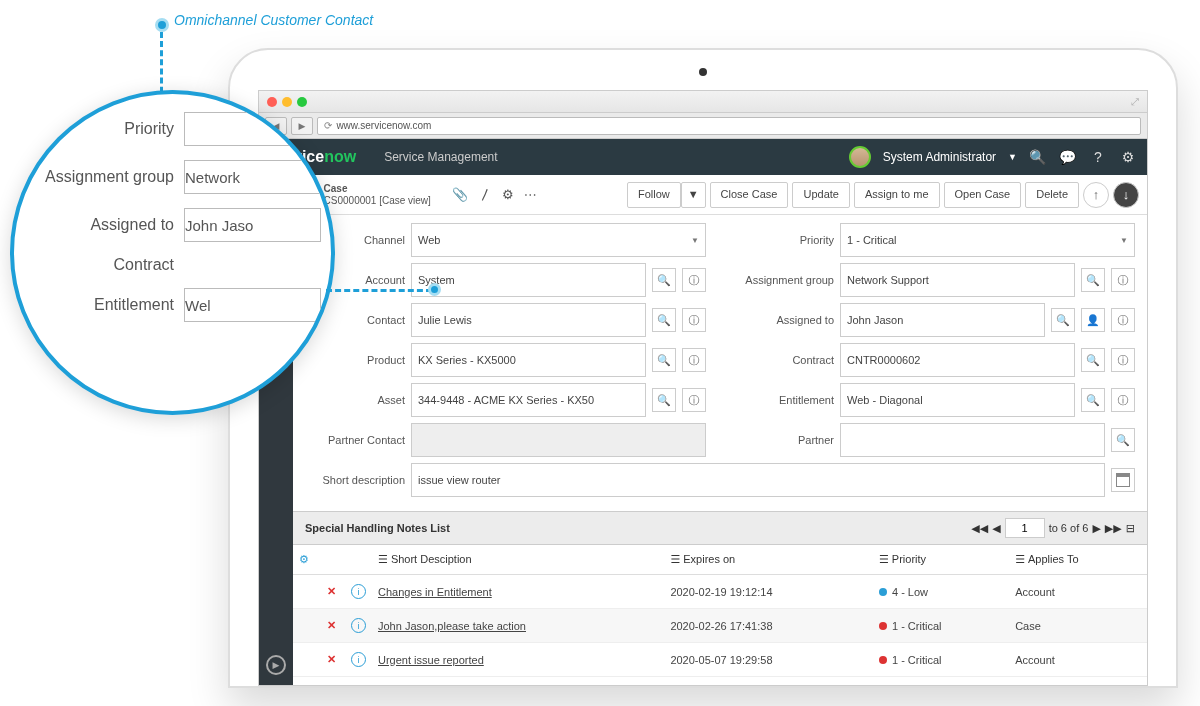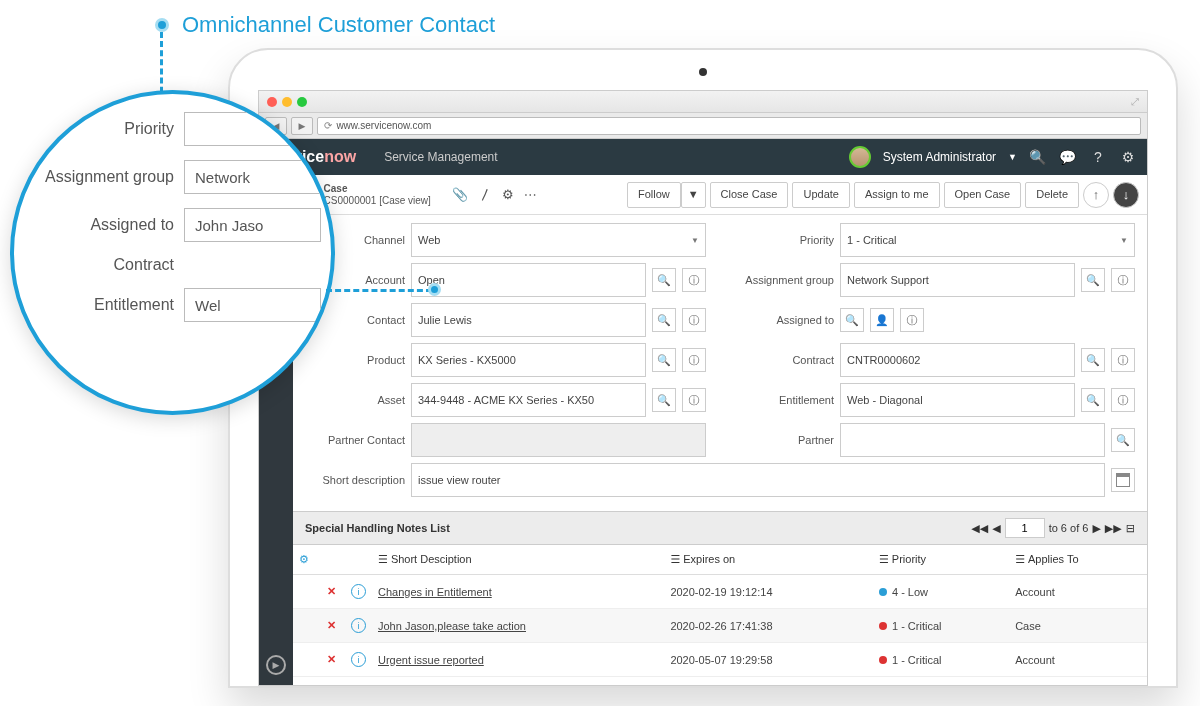--- a/index.html
+++ b/index.html
@@ -1,35 +1,35 @@
 <!DOCTYPE html>
 <html><head>
 <meta charset="utf-8">
 <style>
 * { box-sizing: border-box; margin: 0; padding: 0; font-family: Arial, Helvetica, sans-serif; }
 body { background: #fff; width: 1200px; height: 706px; position: relative; overflow: hidden; }
 
-.annotation { position: absolute; left: 182px; top: 12px; color: #1e9fd8; font-size: 22px; font-weight: 400; }
+.annotation { position: absolute; left: 174px; top: 12px; color: #1e9fd8; font-size: 14px; font-weight: 400; font-style: italic; }
 .anno-dot { position: absolute; left: 155px; top: 18px; width: 14px; height: 14px; border-radius: 50%; background: #1e9fd8; border: 3px solid #a5ddf2; }
 .dashed-vert { position: absolute; left: 160px; top: 32px; width: 0; height: 170px; border-left: 3px dashed #1e9fd8; }
 
 .laptop-frame { position: absolute; left: 228px; top: 48px; width: 950px; height: 640px; background: #fff; border: 2px solid #ddd; border-radius: 40px 40px 0 0; box-shadow: 0 20px 40px rgba(0,0,0,0.15); }
 .laptop-camera { position: absolute; left: 50%; top: 18px; transform: translateX(-50%); width: 8px; height: 8px; border-radius: 50%; background: #333; }
 .laptop-inner { position: absolute; left: 28px; right: 28px; top: 40px; bottom: 0; background: #f4f4f4; border: 1px solid #ccc; }
 
 .win-title { height: 22px; background: linear-gradient(#f2f2f2,#e6e6e6); border-bottom: 1px solid #ccc; display: flex; align-items: center; padding: 0 8px; }
 .win-dot { width: 10px; height: 10px; border-radius: 50%; margin-right: 5px; }
 .url-bar { height: 26px; background: #eaeaea; border-bottom: 1px solid #ccc; display: flex; align-items: center; padding: 0 6px; gap: 4px; }
 .nav-btn { width: 22px; height: 18px; background: #f2f2f2; border: 1px solid #bbb; border-radius: 2px; display: flex; align-items: center; justify-content: center; font-size: 9px; color: #777; }
 .url-input { flex: 1; height: 18px; background: #fff; border: 1px solid #bbb; border-radius: 2px; padding: 0 6px; font-size: 10px; color: #555; display: flex; align-items: center; }
 
 .topnav { height: 36px; background: #2b3a42; display: flex; align-items: center; padding: 0 10px; color: #fff; font-size: 12px; position: relative; }
 .logo { font-size: 16px; font-weight: bold; display: flex; align-items: center; }
 .logo .sv { color: #fff; }
-.logo .now { color: #fca5a5; }
+.logo .now { color: #22c55e; }
 .topnav .service { margin-left: 28px; color: #ccc; }
 .topnav .right { margin-left: auto; display: flex; align-items: center; gap: 12px; }
 .avatar { width: 22px; height: 22px; border-radius: 50%; background: linear-gradient(#d4b896,#b89470); border: 2px solid #6c3; }
 .top-icon { width: 18px; height: 18px; display: flex; align-items: center; justify-content: center; color: #ddd; font-size: 14px; }
 
 .content { display: flex; height: calc(100% - 84px); }
 .sidebar { width: 34px; background: #30383e; display: flex; flex-direction: column; align-items: center; justify-content: flex-end; padding-bottom: 10px; }
 .side-play { width: 20px; height: 20px; border: 2px solid #aaa; border-radius: 50%; display: flex; align-items: center; justify-content: center; color: #aaa; font-size: 9px; }
 
 .main { flex: 1; background: #fff; overflow: hidden; }
@@ -66,21 +66,21 @@
 .xmark { color: #d33; font-weight: bold; }
 .info-c { display: inline-flex; width: 15px; height: 15px; border: 1.5px solid #2b9ed6; border-radius: 50%; align-items: center; justify-content: center; font-size: 9px; color: #2b9ed6; }
 .lnk { text-decoration: underline; color: #444; }
 .pri-dot { display: inline-block; width: 8px; height: 8px; border-radius: 50%; margin-right: 5px; }
 
 
 .zoom-circle { position: absolute; left: 10px; top: 90px; width: 325px; height: 325px; border: 4px solid #1e9fd8; border-radius: 50%; background: #fff; overflow: hidden; box-shadow: 0 4px 20px rgba(0,0,0,0.15); z-index: 10; }
 .zoom-inner { position: absolute; left: 0; top: 0; width: 100%; padding: 18px 10px 10px 10px; }
 .zrow { display: flex; align-items: center; gap: 10px; margin-bottom: 14px; }
 .zlbl { width: 150px; text-align: right; font-size: 16px; color: #555; }
-.zfld { flex: 1; height: 34px; border: 1px solid #bbb; padding: 0 10px; font-size: 15px; color: #555; display: flex; align-items: center; overflow: hidden; }
+.zfld { flex: 1; height: 34px; border: 1px solid #bbb; padding: 0 0; font-size: 15px; color: #555; display: flex; align-items: center; overflow: hidden; }
 .dashed-horiz { position: absolute; left: 326px; top: 289px; width: 106px; height: 0; border-top: 3px dashed #1e9fd8; z-index: 11; }
 .dashed-dot2 { position: absolute; left: 428px; top: 283px; width: 13px; height: 13px; border-radius: 50%; background: #1e9fd8; border: 3px solid #a5ddf2; z-index: 12; }
 
 .save-icon { display:inline-flex; width:14px; height:14px; border:1px solid #888; border-top-width:4px; }
 </style>
 </head>
 <body>
 
 <div class="anno-dot"></div>
 <span class="annotation">Omnichannel Customer Contact</span>
@@ -190,40 +190,41 @@
               <div class="fld sel">Web</div>
             </div>
             <div class="form-col">
               <div class="lbl">Priority</div>
               <div class="fld sel">1 - Critical</div>
             </div>
           </div>
           <div class="form-row">
             <div class="form-col">
               <div class="lbl">Account</div>
-              <div class="fld">Open</div>
+              <div class="fld">System</div>
               <div class="iconbtn">🔍</div>
               <div class="iconbtn">ⓘ</div>
             </div>
             <div class="form-col">
               <div class="lbl">Assignment group</div>
               <div class="fld">Network Support</div>
               <div class="iconbtn">🔍</div>
               <div class="iconbtn">ⓘ</div>
             </div>
           </div>
           <div class="form-row">
             <div class="form-col">
               <div class="lbl">Contact</div>
               <div class="fld">Julie Lewis</div>
               <div class="iconbtn">🔍</div>
               <div class="iconbtn">ⓘ</div>
             </div>
             <div class="form-col">
               <div class="lbl">Assigned to</div>
+              <div class="fld">John Jason</div>
               <div class="iconbtn">🔍</div>
               <div class="iconbtn">👤</div>
               <div class="iconbtn">ⓘ</div>
             </div>
           </div>
           <div class="form-row">
             <div class="form-col">
               <div class="lbl">Product</div>
               <div class="fld">KX Series - KX5000</div>
               <div class="iconbtn">🔍</div>

